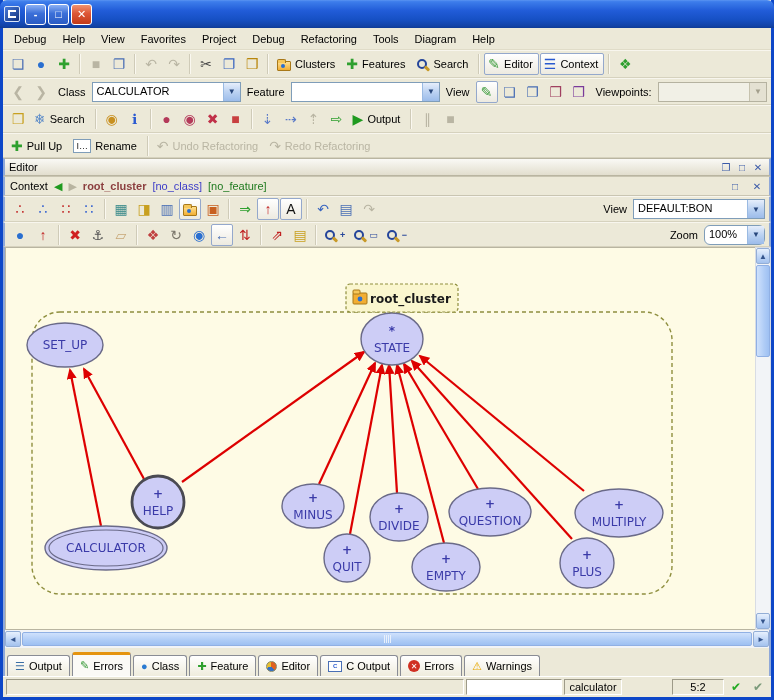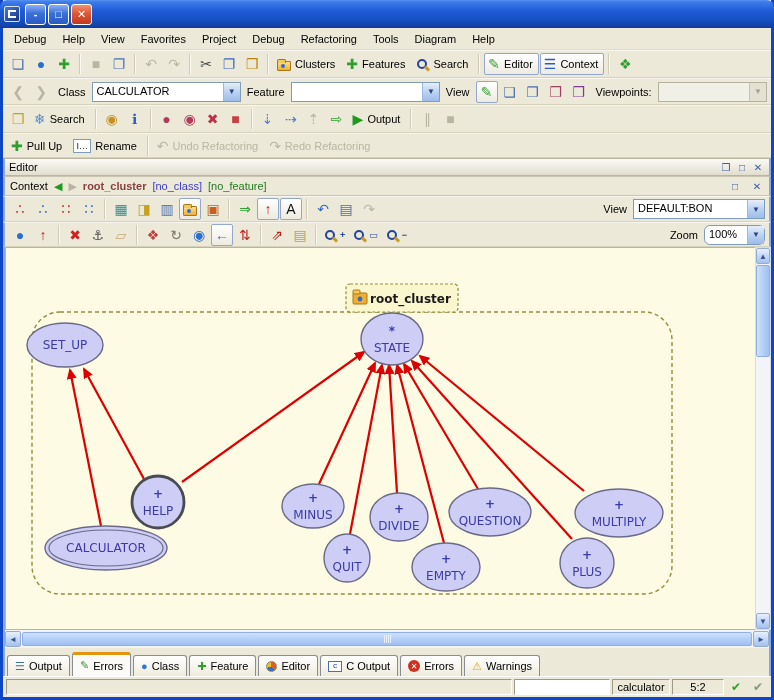--- a/index.html
+++ b/index.html
@@ -81,21 +81,21 @@
   .errico { width:12px; height:12px; border-radius:50%; background:#D03022; color:#fff; font-size:8px; font-weight:bold; display:flex; align-items:center; justify-content:center; }
   .conico { width:14px; height:11px; border:1px solid #4A6FB5; background:#fff; color:#2A5AD0; font-size:6px; font-weight:bold; line-height:9px; text-align:center; }
   .pieico { width:11px; height:11px; border-radius:50%; background:conic-gradient(#E06020 0 40%, #3070C8 40% 70%, #E8C030 70% 100%); border:1px solid #886; }
 
   
   .statusbar { height:21px; display:flex; align-items:center; background:#ECE9D8; border-top:1px solid #fff; padding:2px 3px; gap:2px; }
   .spanel { height:16px; border:1px solid; border-color:#9D9A88 #FFFFFF #FFFFFF #9D9A88; display:flex; align-items:center; justify-content:center; padding:0 6px; }
   .sp-main { flex:1; }
   .sp-progress { width:96px; background:#fff; }
   .sp-proj { width:58px; }
-  .sp-pos { width:52px; }
+  .sp-pos { width:52px;margin-left:48px; }
   .stico { width:20px; height:16px; display:flex; align-items:center; justify-content:center; font-size:12px; }
 
   svg text { font-family:"DejaVu Sans","Liberation Sans",sans-serif; }
 </style>
 </head>
 <body>
 
 <div class="window">
 
   <div class="titlebar">

